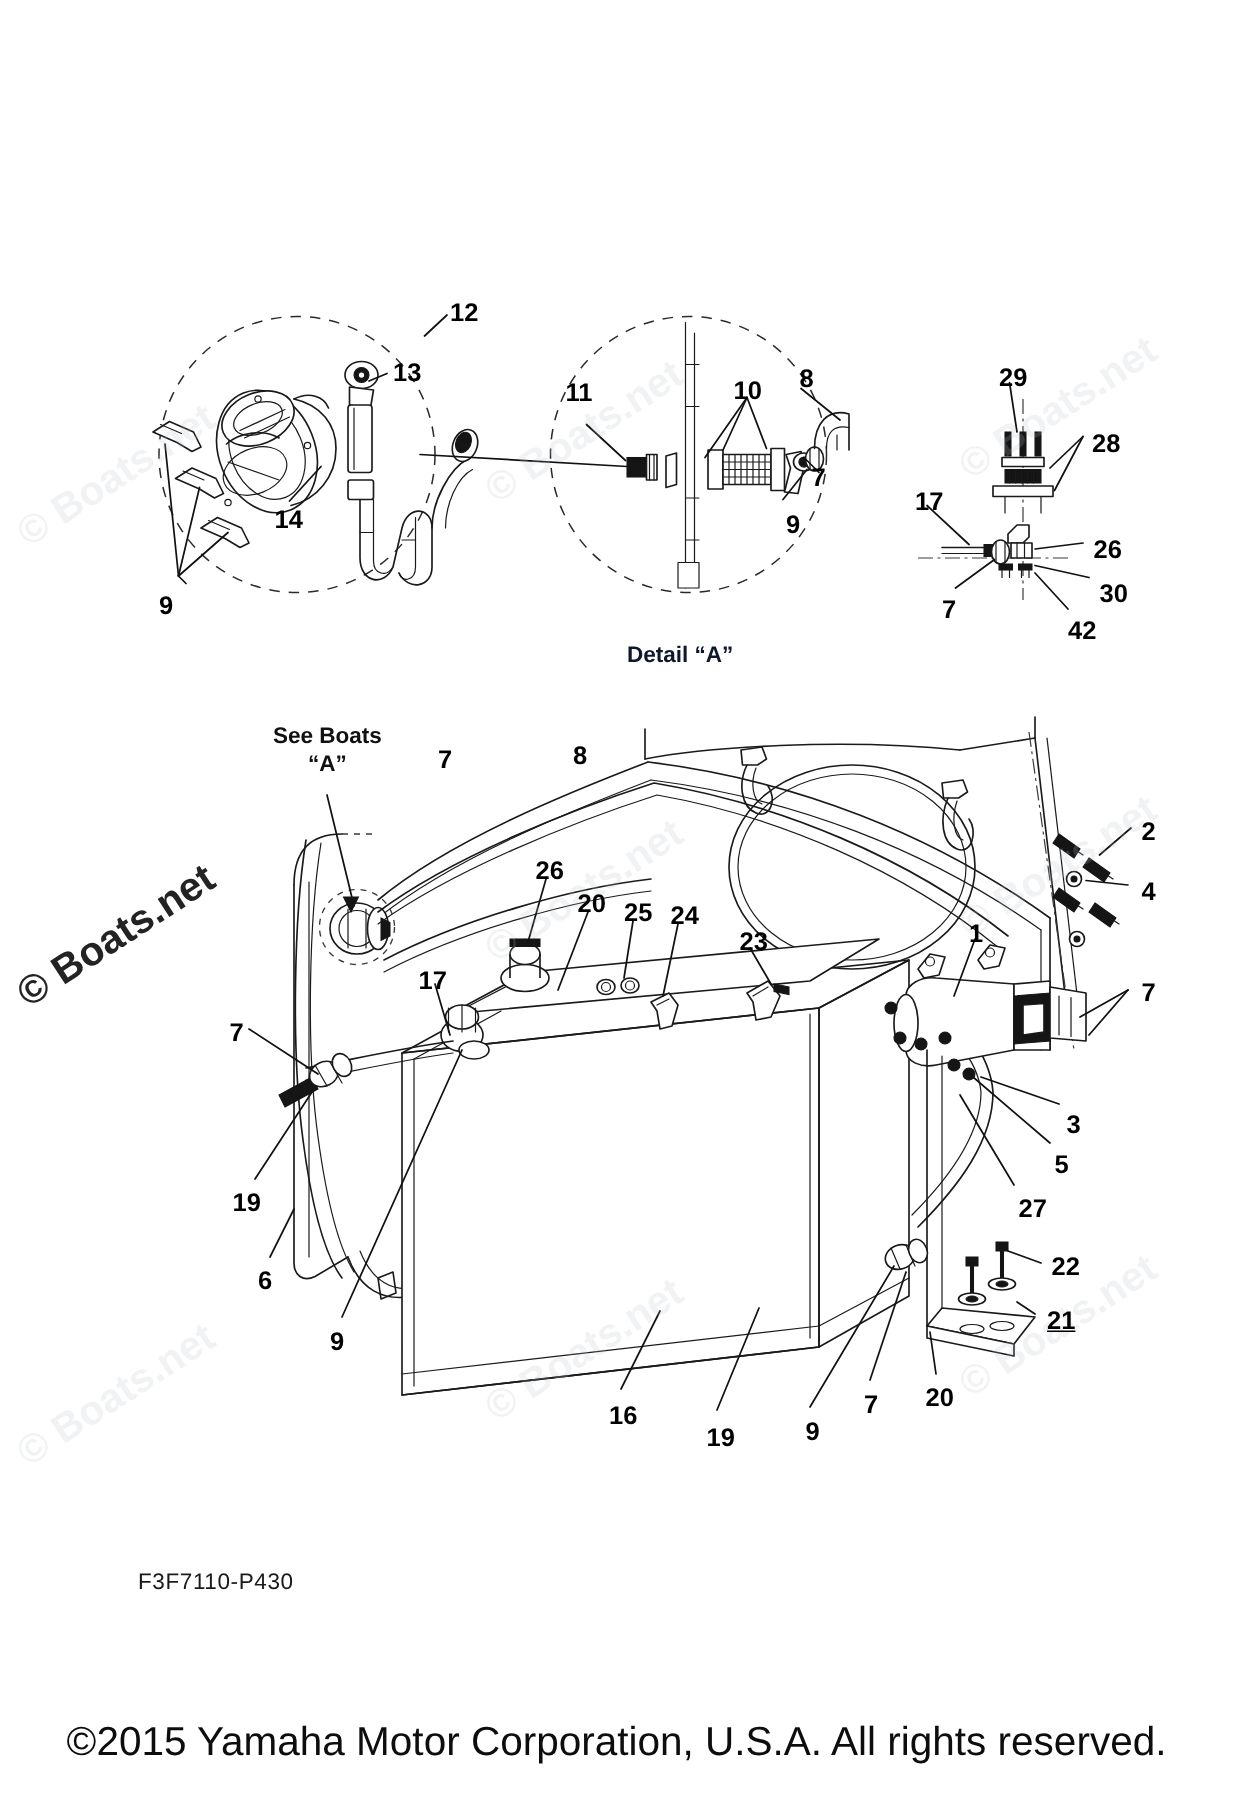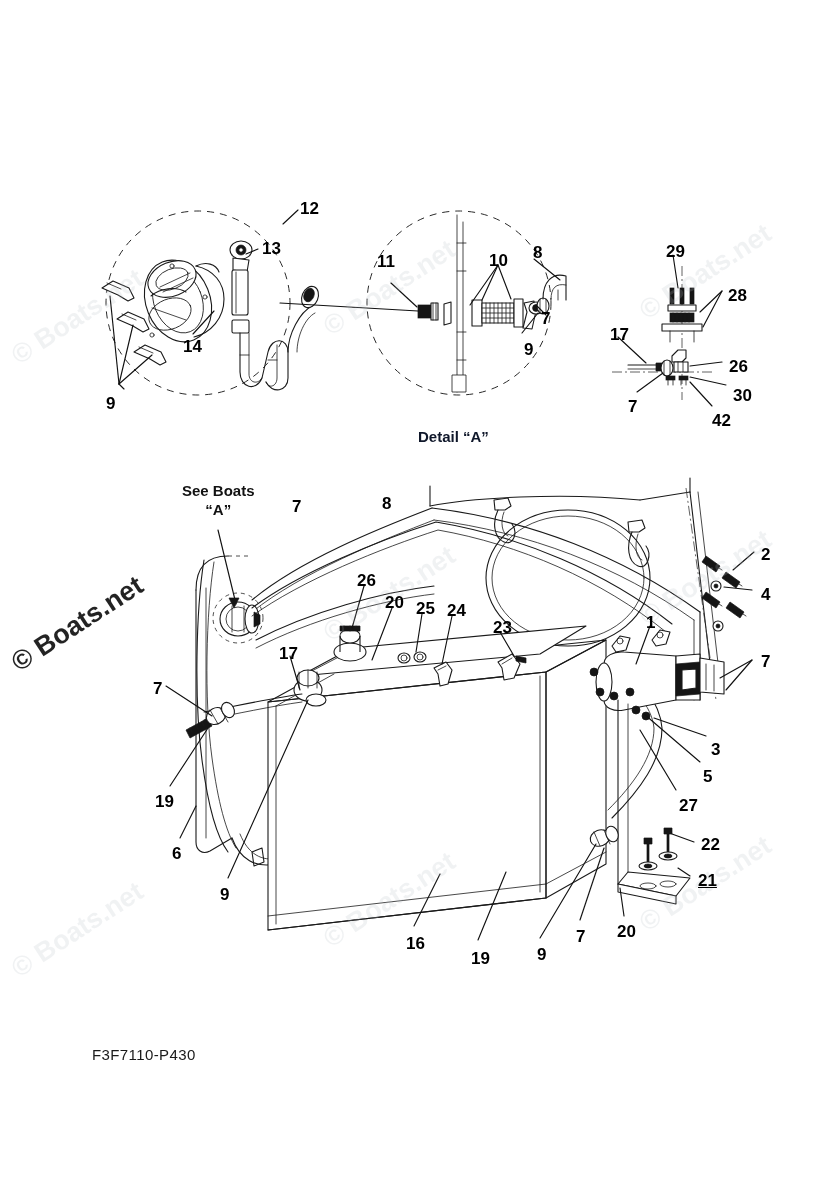--- a/index.html
+++ b/index.html
@@ -535,14 +535,15 @@
 
   <div class="detail-label" style="left:418px; top:428px;">Detail “A”</div>
 
   <div class="see-detail" style="left:182px; top:482px;">
     <div>See  Boats</div>
     <div>“A”</div>
   </div>
 
   <div id="partnum">F3F7110-P430</div>
 
+  <div id="footer">©2015 Yamaha Motor Corporation, U.S.A. All rights reserved.</div>
 
 </div>
 
 </body></html>

